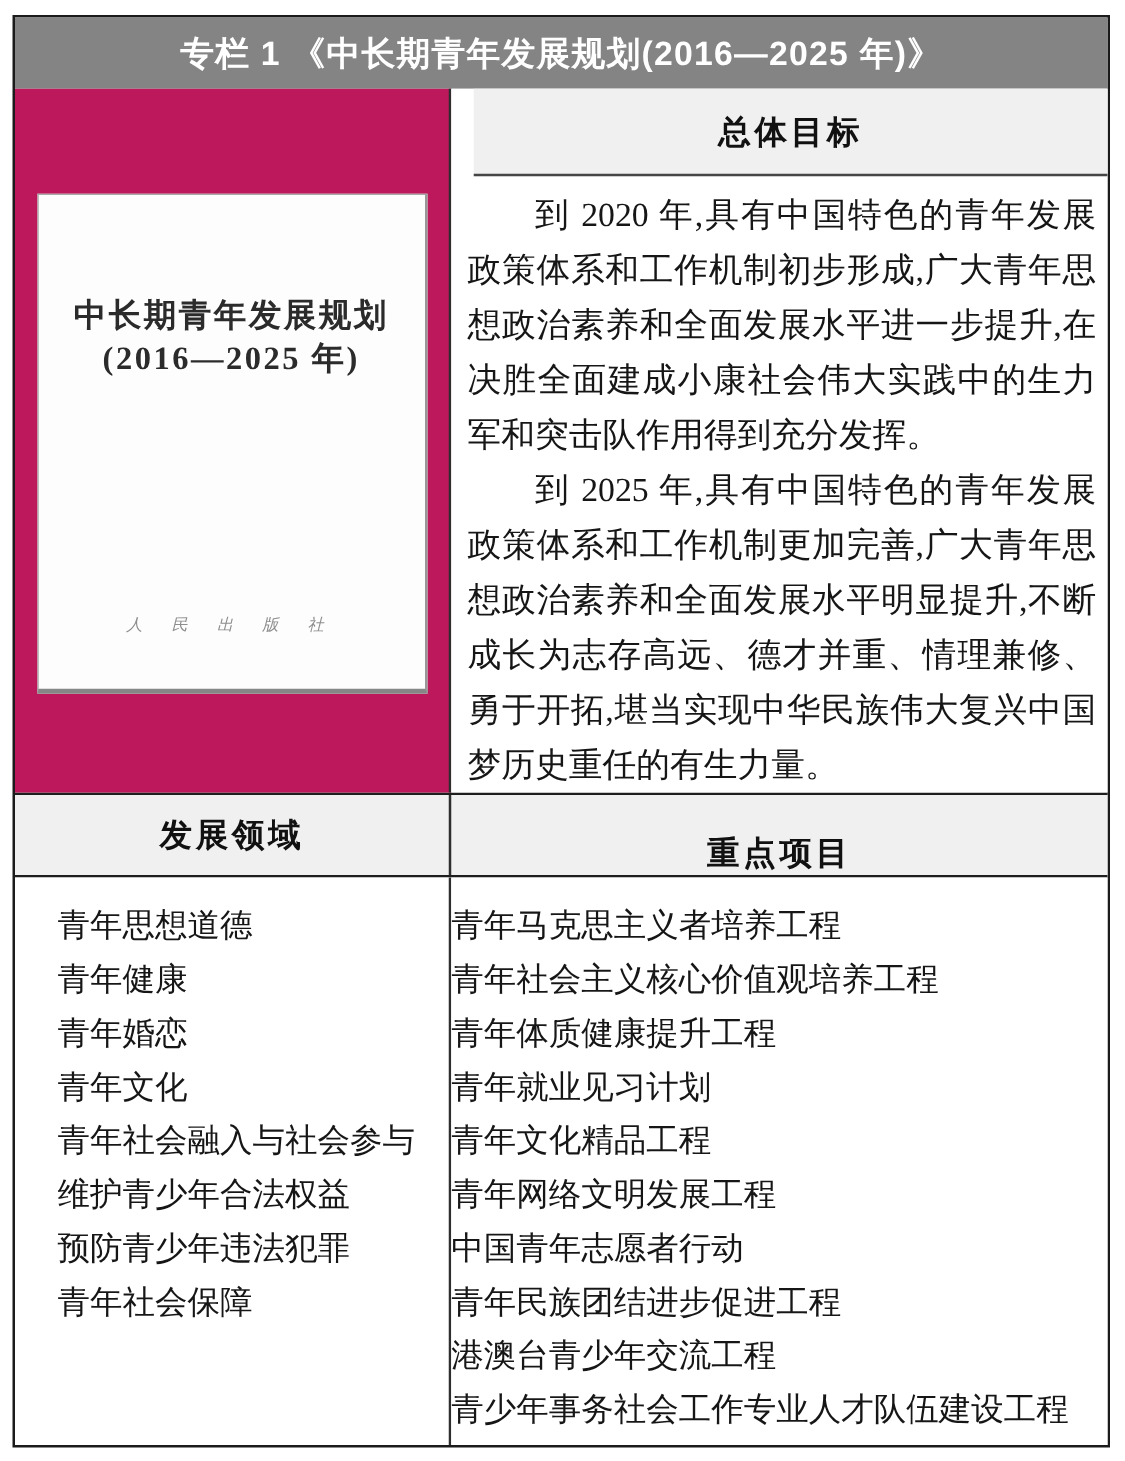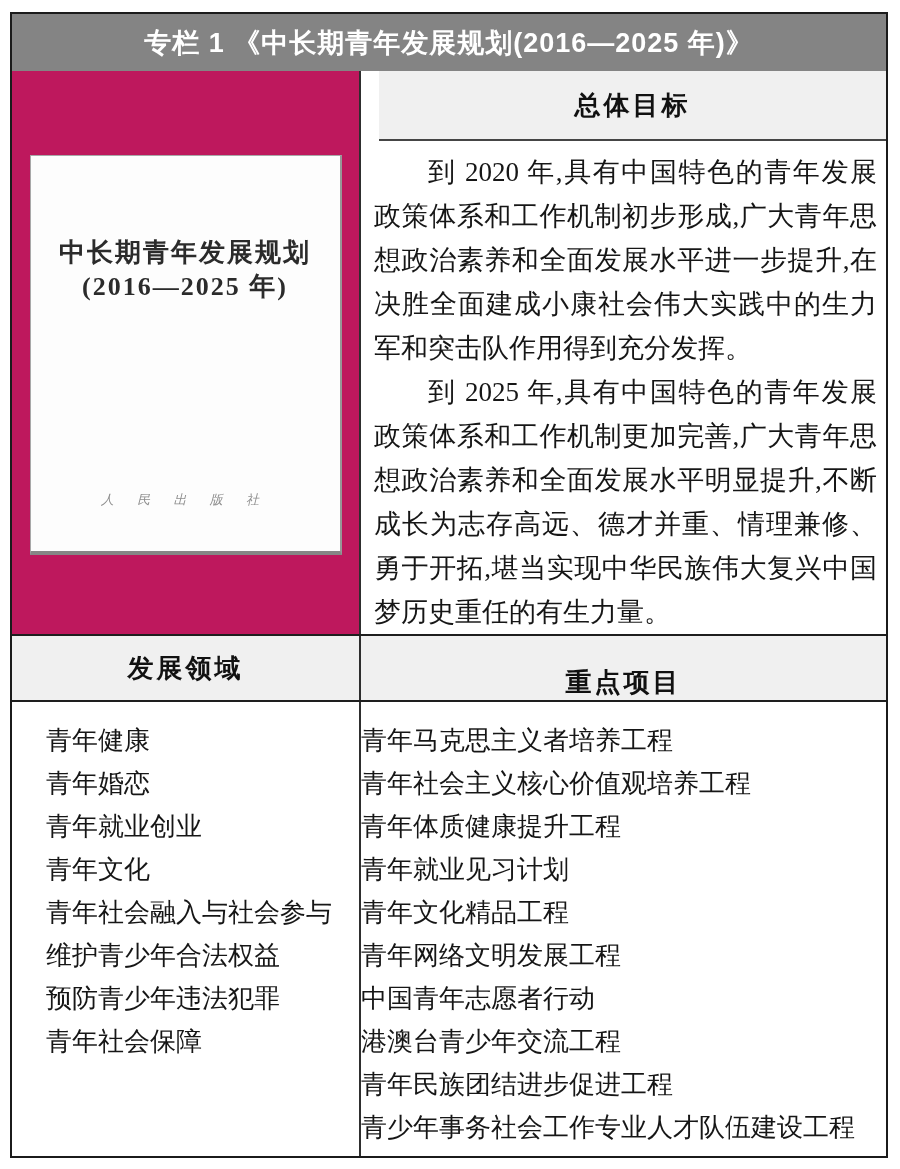--- a/index.html
+++ b/index.html
@@ -128,40 +128,40 @@
         <span class="mid-label">发展领域</span>
       </div>
       <div class="mid-right">
         <span class="mid-label">重点项目</span>
       </div>
     </div>
 
     <div class="bottom-section">
       <div class="domains-cell">
         <ul class="plain">
+          <li>青年思想道德</li>
           <li>青年健康</li>
           <li>青年婚恋</li>
-          <li>青年就业创业</li>
           <li>青年文化</li>
           <li>青年社会融入与社会参与</li>
           <li>维护青少年合法权益</li>
           <li>预防青少年违法犯罪</li>
           <li>青年社会保障</li>
         </ul>
       </div>
       <div class="projects-cell">
         <ul class="plain">
           <li>青年马克思主义者培养工程</li>
           <li>青年社会主义核心价值观培养工程</li>
           <li>青年体质健康提升工程</li>
           <li>青年就业见习计划</li>
           <li>青年文化精品工程</li>
           <li>青年网络文明发展工程</li>
           <li>中国青年志愿者行动</li>
+          <li>青年民族团结进步促进工程</li>
           <li>港澳台青少年交流工程</li>
-          <li>青年民族团结进步促进工程</li>
           <li>青少年事务社会工作专业人才队伍建设工程</li>
         </ul>
       </div>
     </div>
 
   </div>
 </div>
 
 </body></html>

